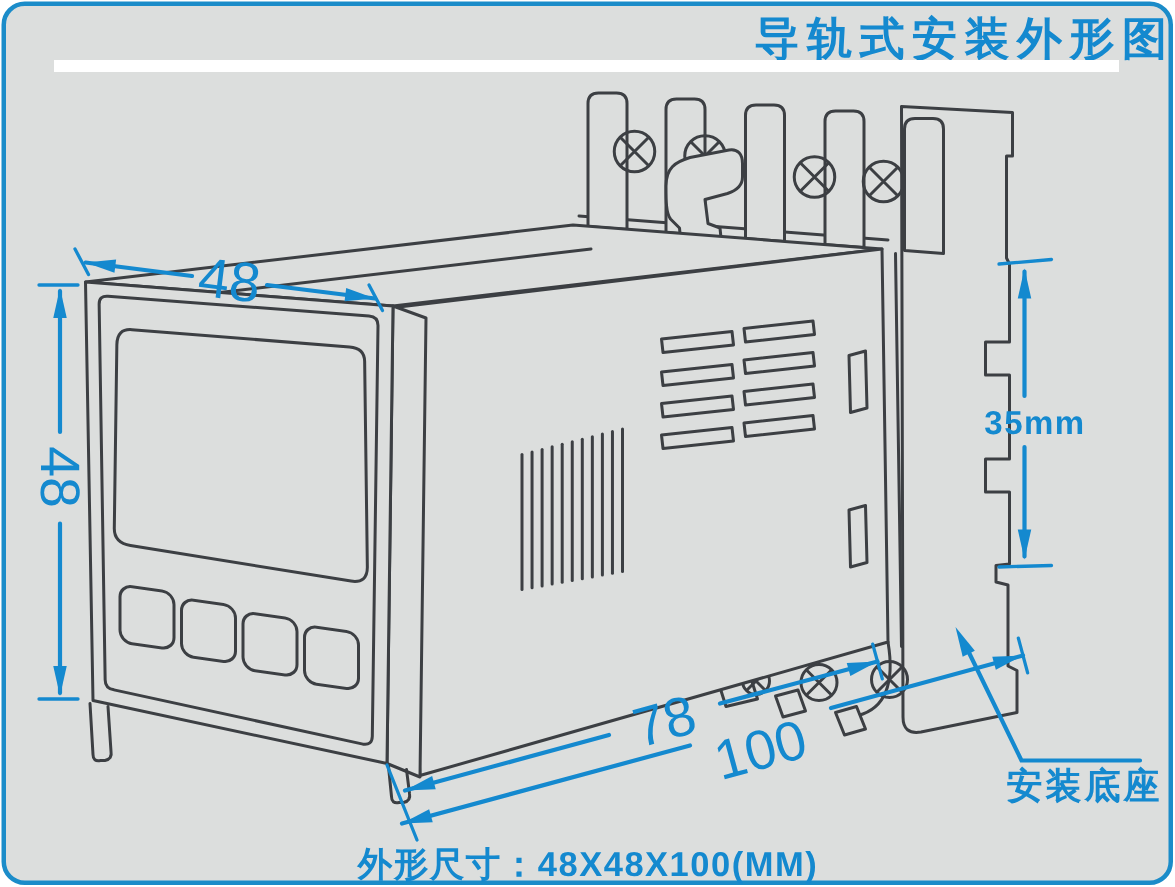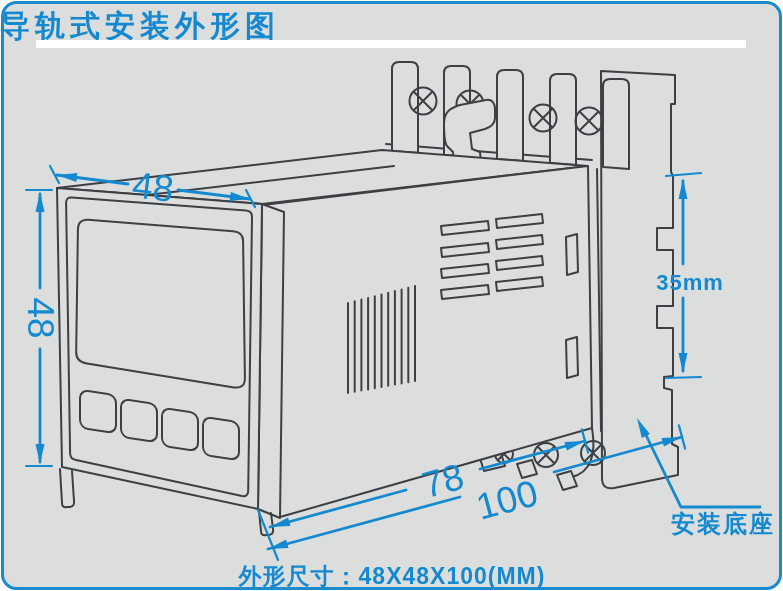--- a/index.html
+++ b/index.html
@@ -1,21 +1,21 @@
 <!DOCTYPE html>
 <html><head>
 <meta charset="utf-8">
 <style>
   html,body{margin:0;padding:0;background:#ffffff;}
   body{width:783px;height:591px;position:relative;overflow:hidden;
        font-family:"Liberation Sans","DejaVu Sans",sans-serif;}
   .stage{position:absolute;left:0;top:0;width:783px;height:591px;}
   svg{display:block;}
   .title{
-    position:absolute;left:0;top:6px;width:783px;text-align:left;
+    position:absolute;left:0;top:6px;width:783px;text-align:right;
     font-size:30px;font-weight:bold;letter-spacing:5px;color:#1489cf;
   }
   .divider{
     position:absolute;left:36px;top:40px;width:710px;height:8px;background:#ffffff;
   }
   text{fill:#1489cf;}
   .dimnum{font-size:37px;}
   .dimsmall{font-size:22px;font-weight:bold;letter-spacing:1px;}
   .cnlabel{font-size:24px;font-weight:bold;letter-spacing:2px;}
   .footer{font-size:23px;font-weight:bold;letter-spacing:1px;}

